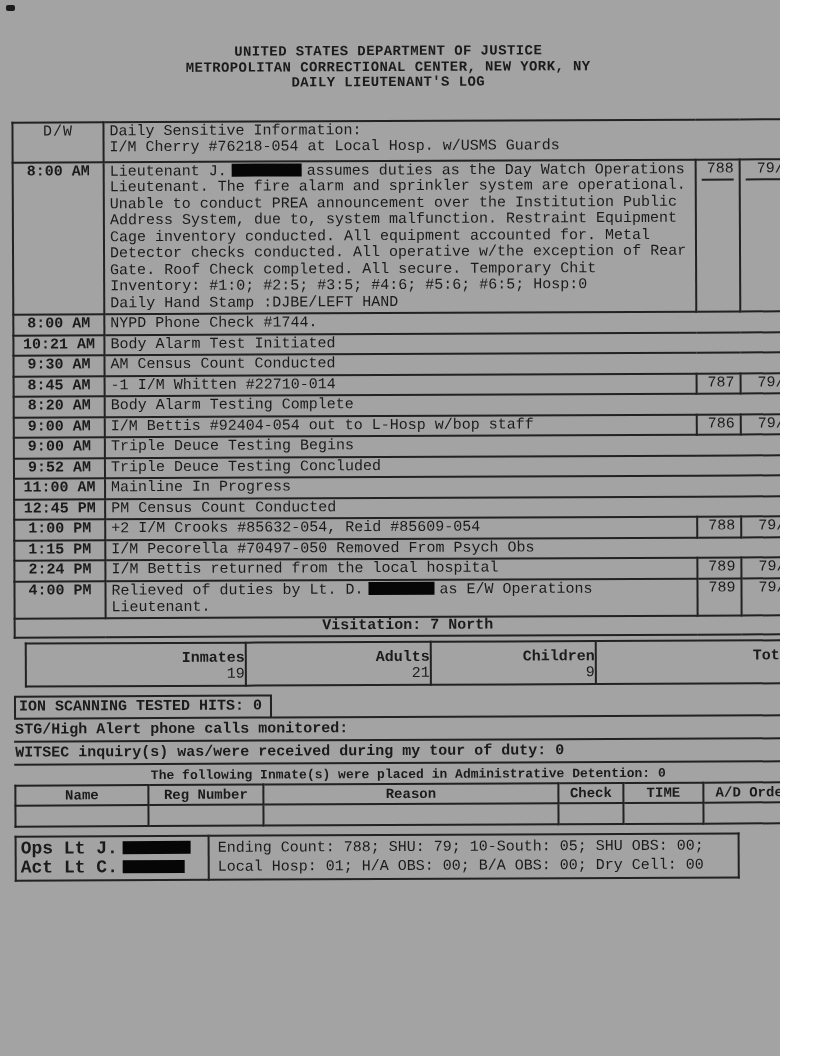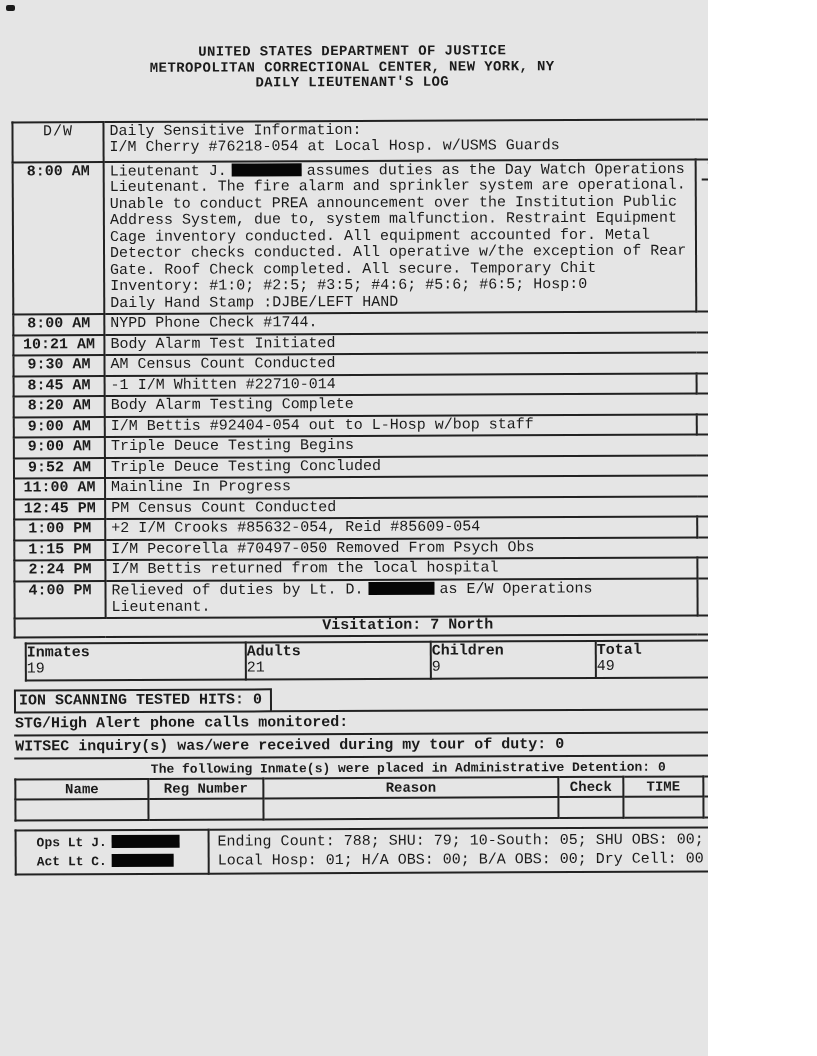--- a/index.html
+++ b/index.html
@@ -1,18 +1,18 @@
 <!DOCTYPE html>
 <html><head>
 <meta charset="utf-8">
 <style>
   * { margin:0; padding:0; box-sizing:border-box; }
   html,body { background:#ffffff; }
   .page {
-    position:relative; width:708px; height:1056px; background:#e5e5e5;
+    position:relative; width:780px; height:1056px; background:#a3a3a3;
     font-family:"Liberation Mono","DejaVu Sans Mono",monospace;
     color:#1b1b1b; overflow:hidden;
   }
   .sheet { position:absolute; inset:0; transform:rotate(-0.25deg); transform-origin:50% 45%; }
   .speck { position:absolute; left:6px; top:5px; width:9px; height:6px; background:#1b1b1b; border-radius:2px; }
 
   .doc-header { padding-top:44px; text-align:center; font-weight:bold; font-size:14px; line-height:15.5px; letter-spacing:.4px; }
 
   table { border-collapse:collapse; }
   .log-table { width:788px; margin:29px 0 0 13px; table-layout:fixed; }
@@ -24,39 +24,39 @@
   .dw { font-size:21px; font-weight:normal; vertical-align:middle; letter-spacing:1px; }
   .dwrow { height:40px; }
   .numbox { border-bottom:2px solid #222; padding:0 0 1px; }
   .visit-row { height:17px; }
   .visit { text-align:center; font-weight:bold; padding:0 !important; }
 
   .redact { display:inline-block; height:13px; background:#060606; vertical-align:middle; margin:0 5px 2px 5px; }
   .rw70 { width:70px; } .rw66 { width:66px; } .rw68 { width:68px; } .rw62 { width:62px; }
 
   .stats-table { width:773px; margin:4px 0 0 24px; table-layout:fixed; }
-  .stats-table td { border:2px solid #222; height:36px; text-align:left; font-size:15px; line-height:16px; padding:1px 0 2px; vertical-align:top; }
+  .stats-table td { border:2px solid #222; height:36px; text-align:right; font-size:15px; line-height:16px; padding:7px 0 2px; vertical-align:top; }
   .stat-label { font-weight:bold; }
 
   .ion-row { display:flex; align-items:stretch; width:788px; margin:8px 0 0 13px; }
   .ion-box { border:2px solid #222; font-weight:bold; font-size:15px; padding:1px 8px 2px 3px; white-space:nowrap; }
   .ion-rest { flex:1; border-bottom:2px solid #222; }
 
   .note-line { width:788px; margin-left:13px; font-weight:bold; font-size:15px; border-bottom:2px solid #222; padding:2px 0 2px 1px; }
   .ad-caption { width:788px; margin-left:13px; text-align:center; font-weight:bold; font-size:13px; padding:3px 0 1px; }
 
   .ad-table { width:788px; margin-left:13px; table-layout:fixed; }
   .ad-table td { border:2px solid #222; font-size:14px; font-weight:bold; text-align:center; padding:1px 2px; vertical-align:top; }
   .ad-head { height:20px; }
   .ad-empty { height:21px; }
   col.ad-c1{width:133px;} col.ad-c2{width:115px;} col.ad-c3{width:295px;} col.ad-c4{width:65px;} col.ad-c5{width:80px;} col.ad-c6{width:100px;}
 
   .footer-table { width:725px; margin:8px 0 0 13px; }
   .footer-table td { border:2px solid #222; vertical-align:top; }
-  .sig-cell { width:193px; font-weight:bold; font-size:13px; line-height:19px; padding:2px 20px; white-space:nowrap; }
+  .sig-cell { width:193px; font-weight:bold; font-size:18px; line-height:19px; padding:2px 4px; white-space:nowrap; }
   .end-cell { font-size:15px; line-height:19px; padding:2px 4px 2px 8px; }
 </style>
 </head>
 <body>
 
 <div class="page">
   <div class="speck"></div>
   <div class="sheet">
 
     <div class="doc-header">

